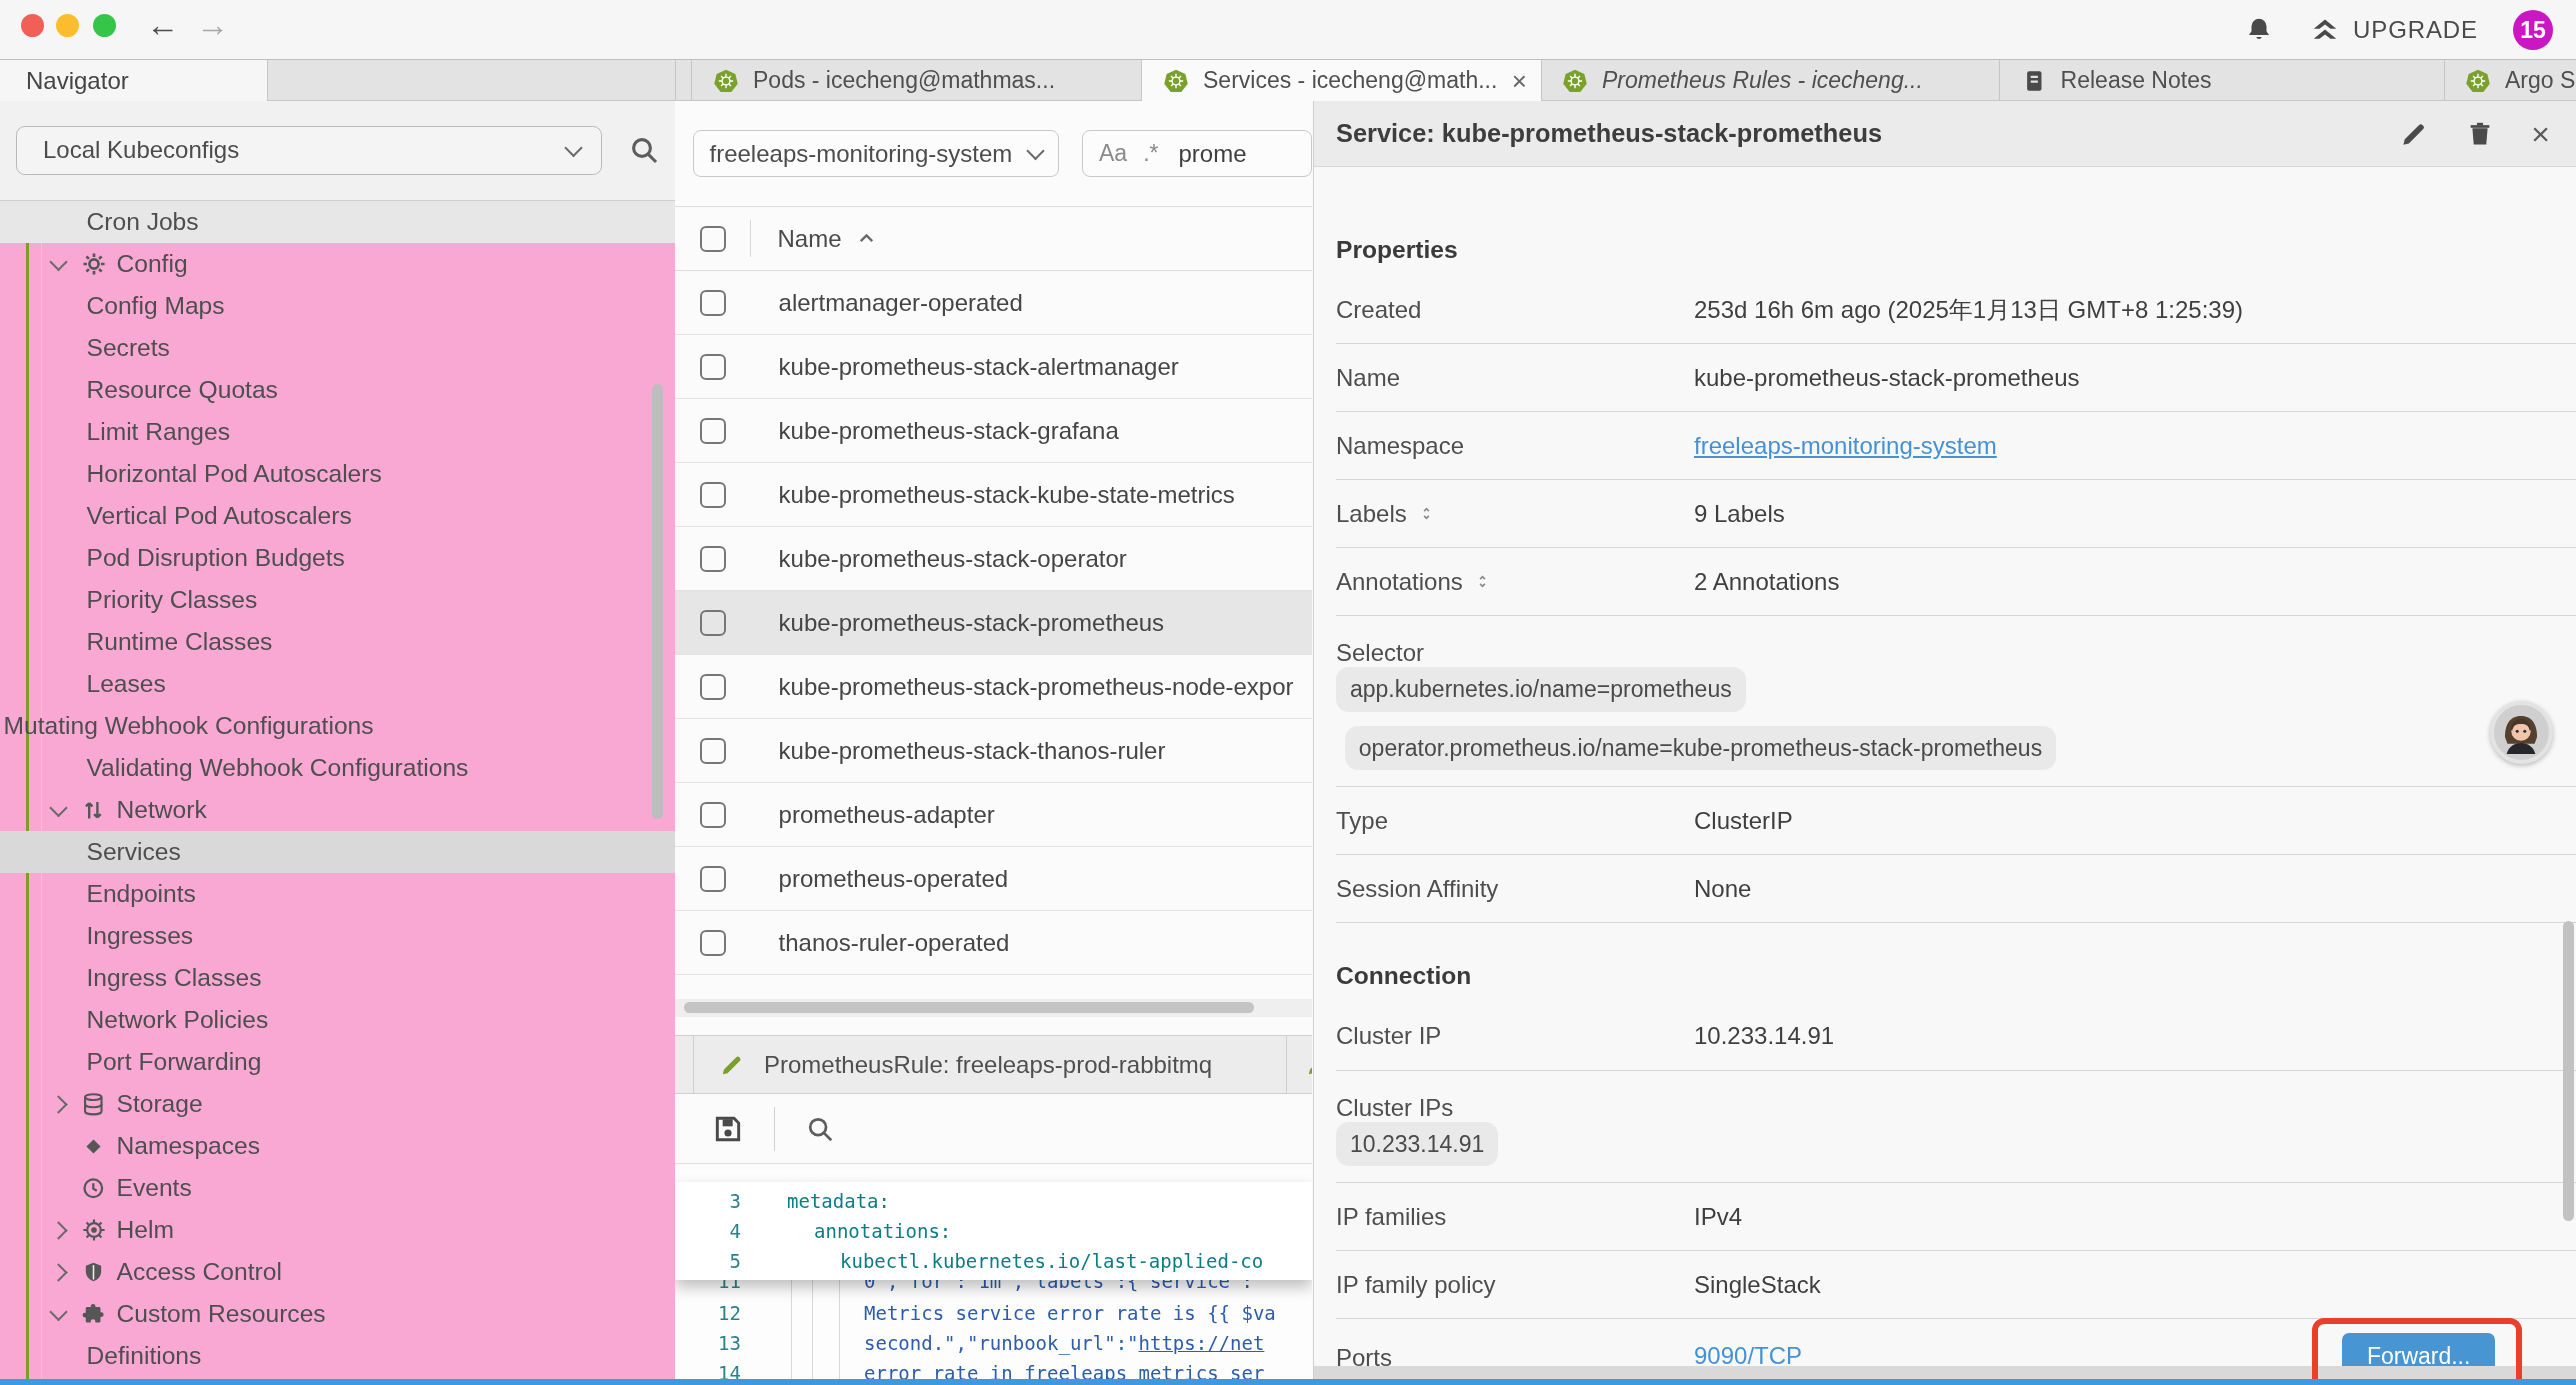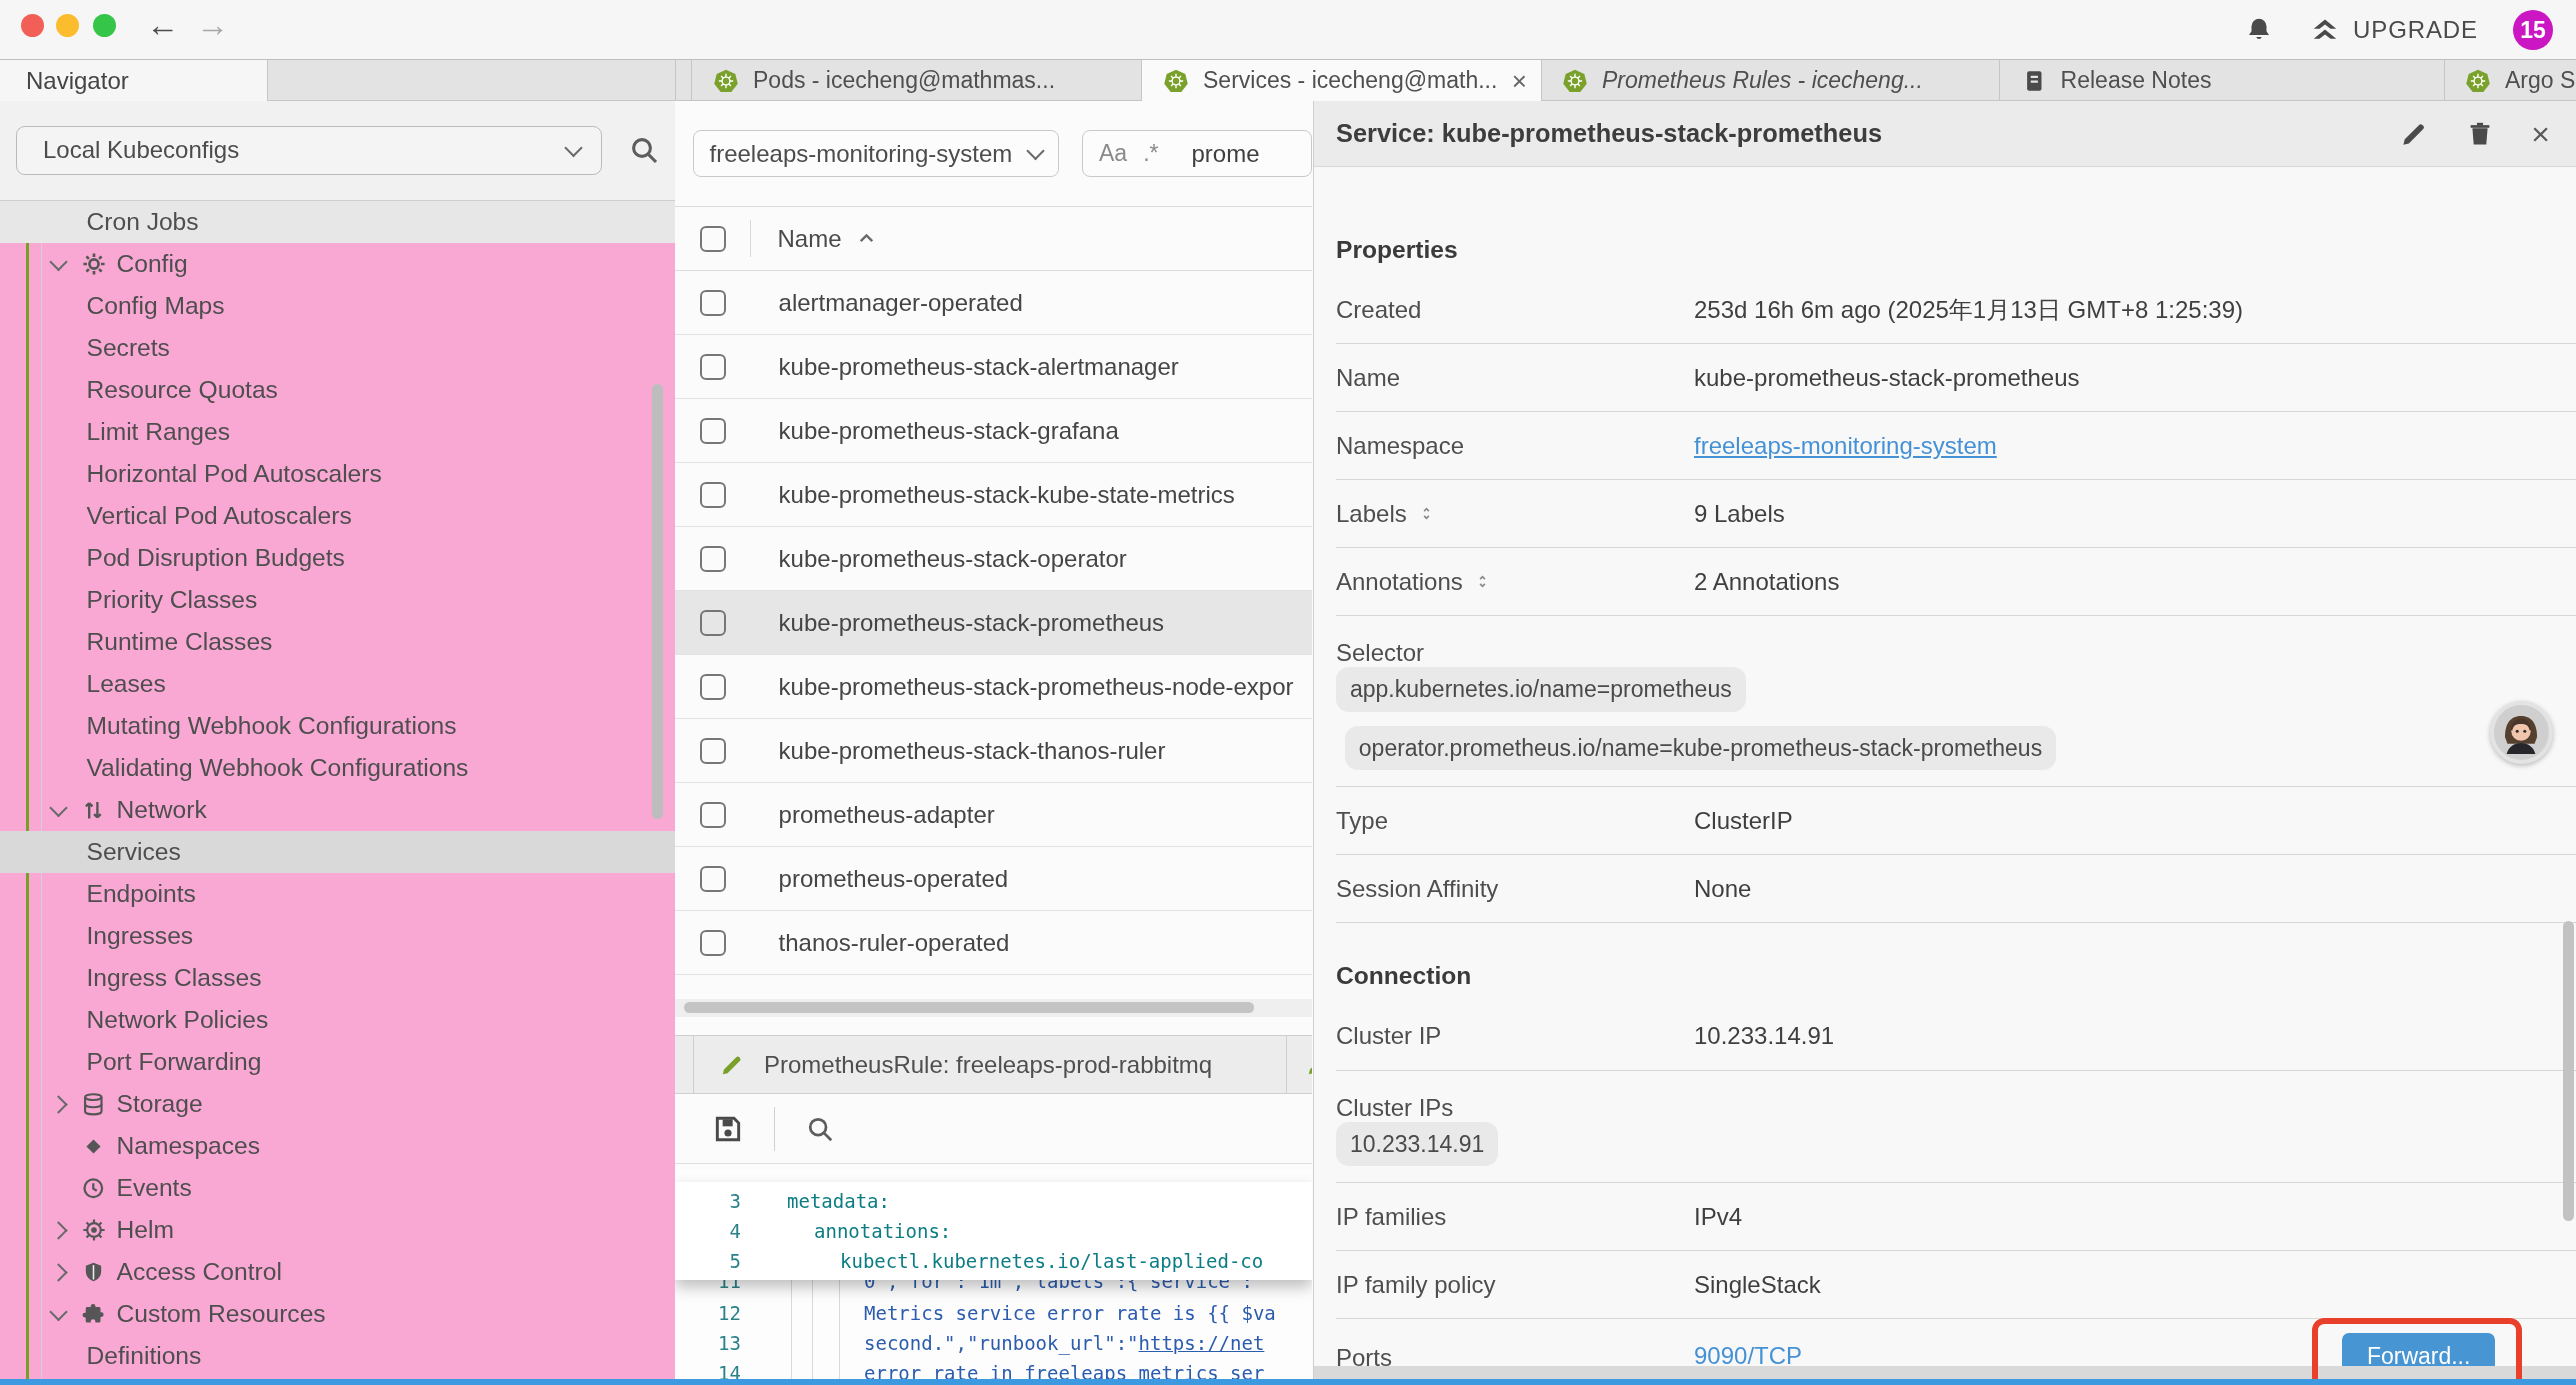--- a/index.html
+++ b/index.html
@@ -68,21 +68,21 @@
   .middle { position:absolute; left:675px; top:101px; width:637px; height:1284px; background:#fbfbfb; overflow:hidden; }
   .mid-toolbar { position:absolute; left:0; top:0; width:100%; height:106px; background:#fbfbfb;
     border-bottom:1.3px solid #dedede; display:flex; align-items:center; padding-left:17.5px; }
   .ns-select { width:379px; height:47px; border:1.8px solid #c9c9c9; border-radius:8px;
     display:flex; align-items:center; padding:0 16px; font-size:24px; color:#4c4c4c; background:#fcfcfc; }
   .ns-select .chev { margin-left:auto; }
   .search-box { margin-left:23px; width:230px; height:47px; border:1.8px solid #c9c9c9; border-radius:8px;
     display:flex; align-items:center; padding:0 16px; background:#fcfcfc; flex:none; }
   .sb-case { font-size:23px; color:#8a8a8a; }
   .sb-regex { font-size:23px; color:#8a8a8a; margin-left:16px; }
-  .sb-query { font-size:24px; color:#3f3f3f; margin-left:33px; }
+  .sb-query { font-size:24px; color:#3f3f3f; margin-left:20px; }
   .thead { position:absolute; left:0; top:106px; width:100%; height:64px; display:flex; align-items:center;
     border-bottom:1.3px solid #dcdcdc; background:#fbfbfb; }
   .checkbox { width:26px; height:26px; border:2.2px solid #767676; border-radius:6.1px; margin-left:24.6px; flex:none; background:transparent; }
   .th-div { width:1.3px; height:37px; background:#d8d8d8; margin-left:24.6px; }
   .th-name { margin-left:26px; font-size:24px; color:#4a4a4a; }
   .th-caret { margin-left:14px; display:flex; }
   .rows { position:absolute; left:0; top:170px; width:100%; }
   .trow { height:64px; display:flex; align-items:center; border-bottom:1.3px solid #e2e2e2; background:#fbfbfb; }
   .trow.selected { background:#e6e6e6; }
   .trow .rname { margin-left:53px; font-size:24px; color:#454545; white-space:nowrap; }
@@ -304,21 +304,21 @@
         </div>
         <div class="titem" style="padding-left: 83px;">
           <span class="tilabel">Priority Classes</span>
         </div>
         <div class="titem" style="padding-left: 83px;">
           <span class="tilabel">Runtime Classes</span>
         </div>
         <div class="titem" style="padding-left: 83px;">
           <span class="tilabel">Leases</span>
         </div>
-        <div class="titem" style="padding-left: 83px;">
+        <div class="titem" style="">
           <span class="tilabel">Mutating Webhook Configurations</span>
         </div>
         <div class="titem" style="padding-left: 83px;">
           <span class="tilabel">Validating Webhook Configurations</span>
         </div>
         <div class="titem" style="padding-left: 42px;">
           <span class="chevbox">
             <span class="chev down"></span>
           </span>
           <span class="iconbox icon">

